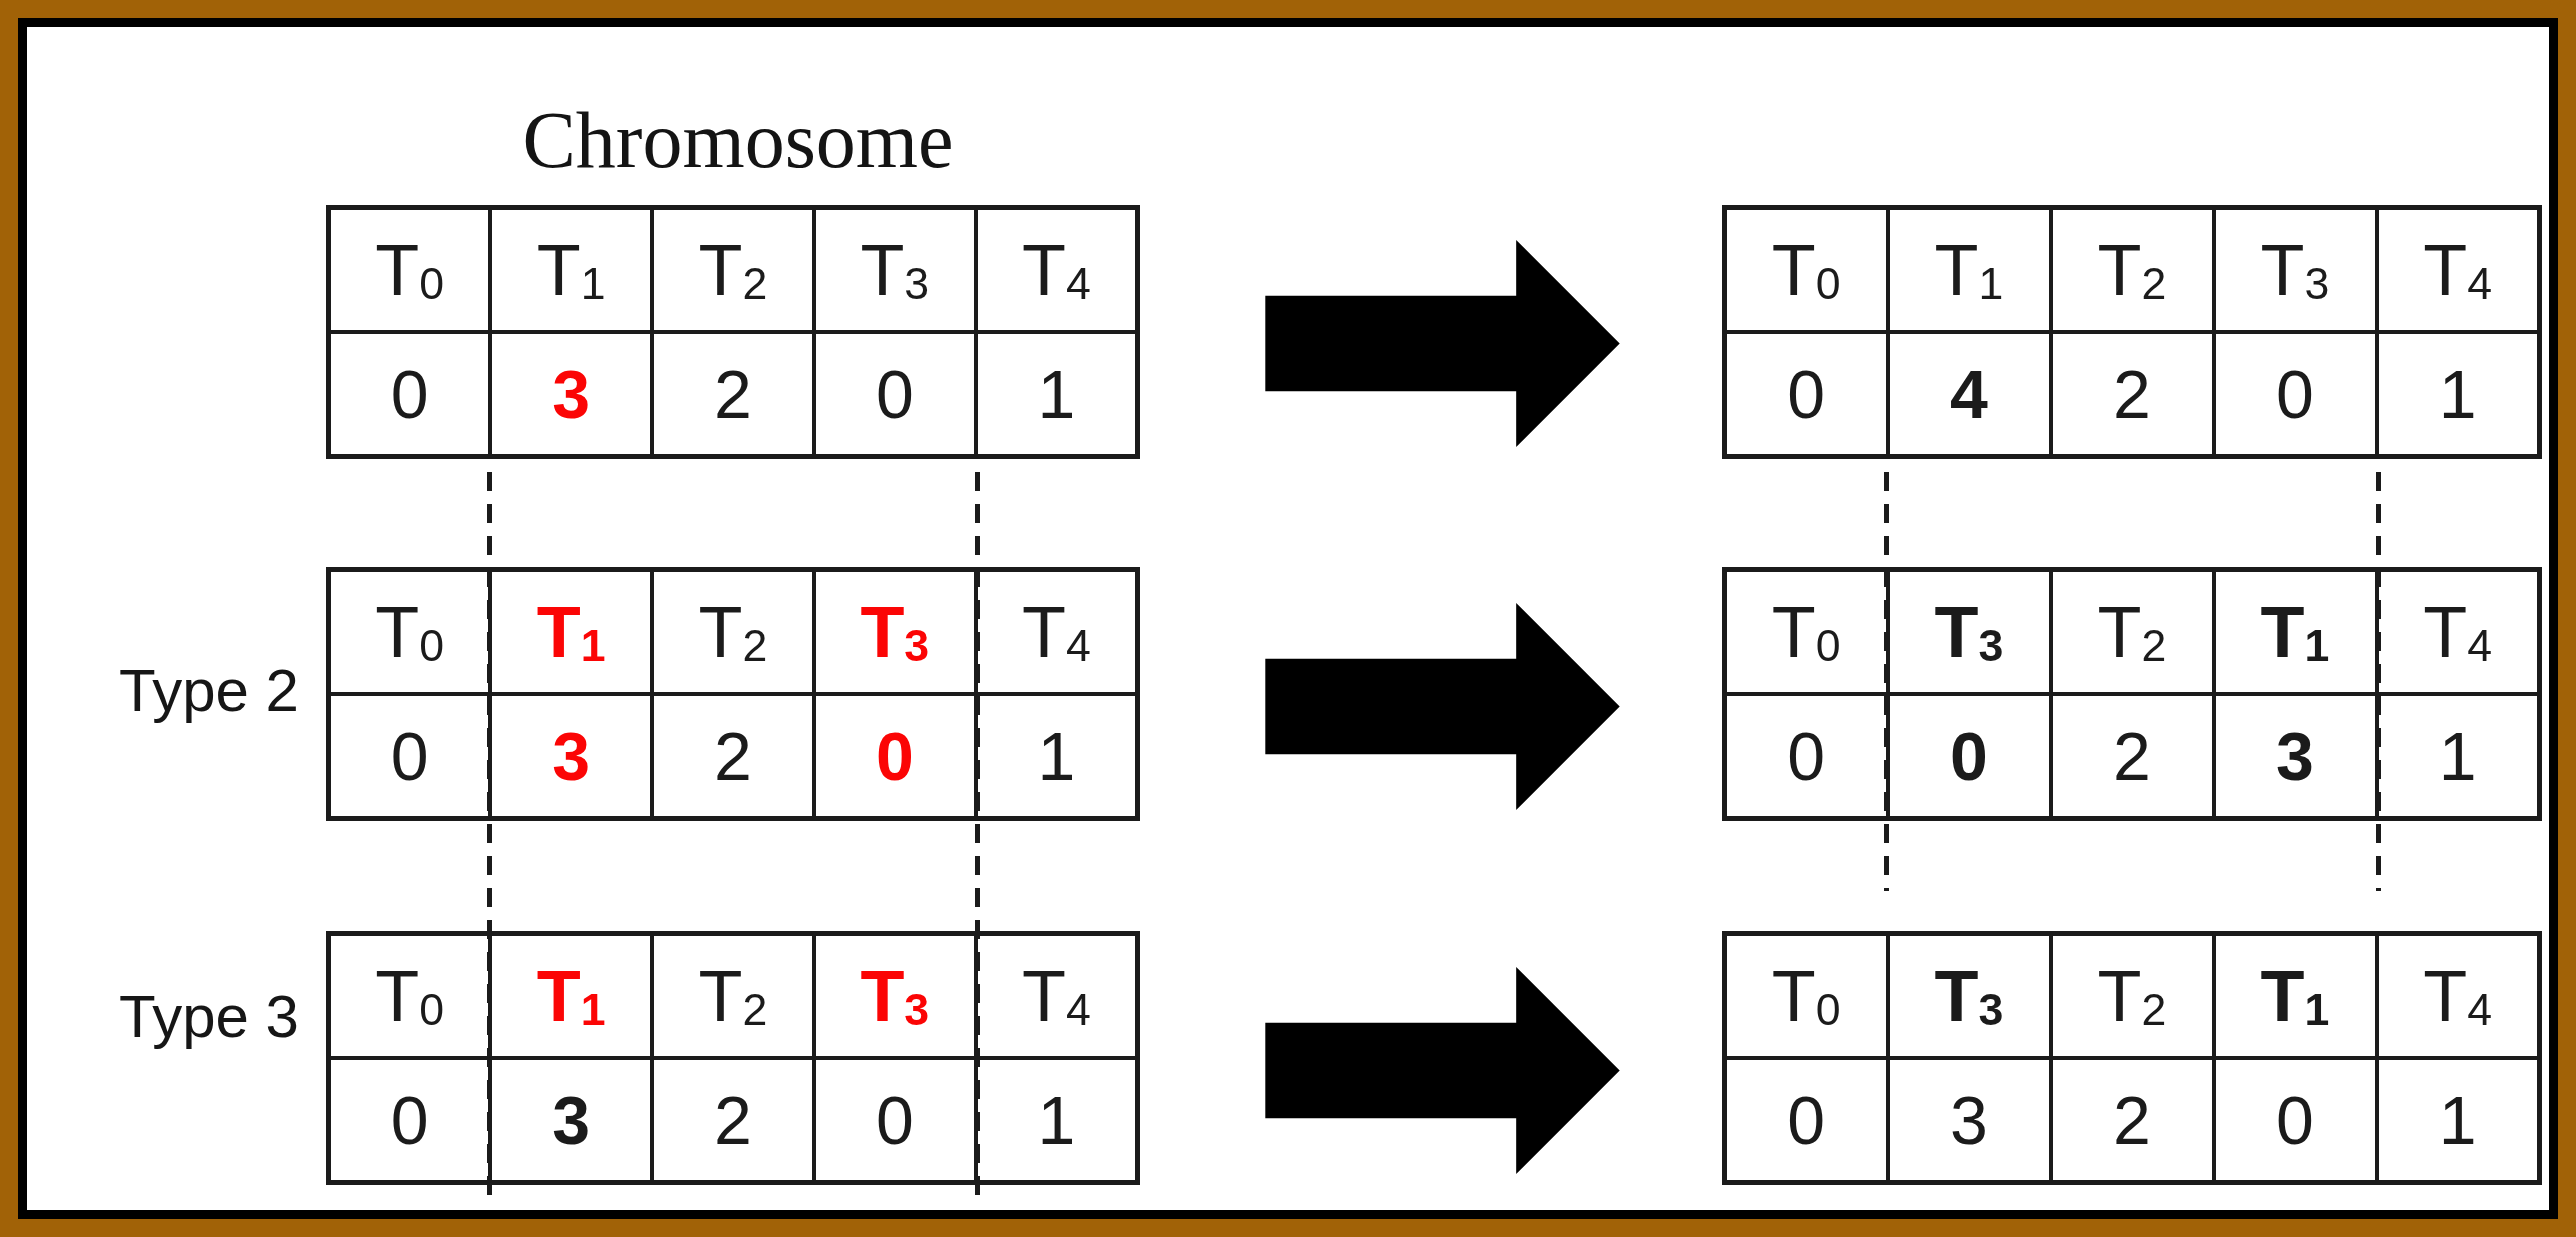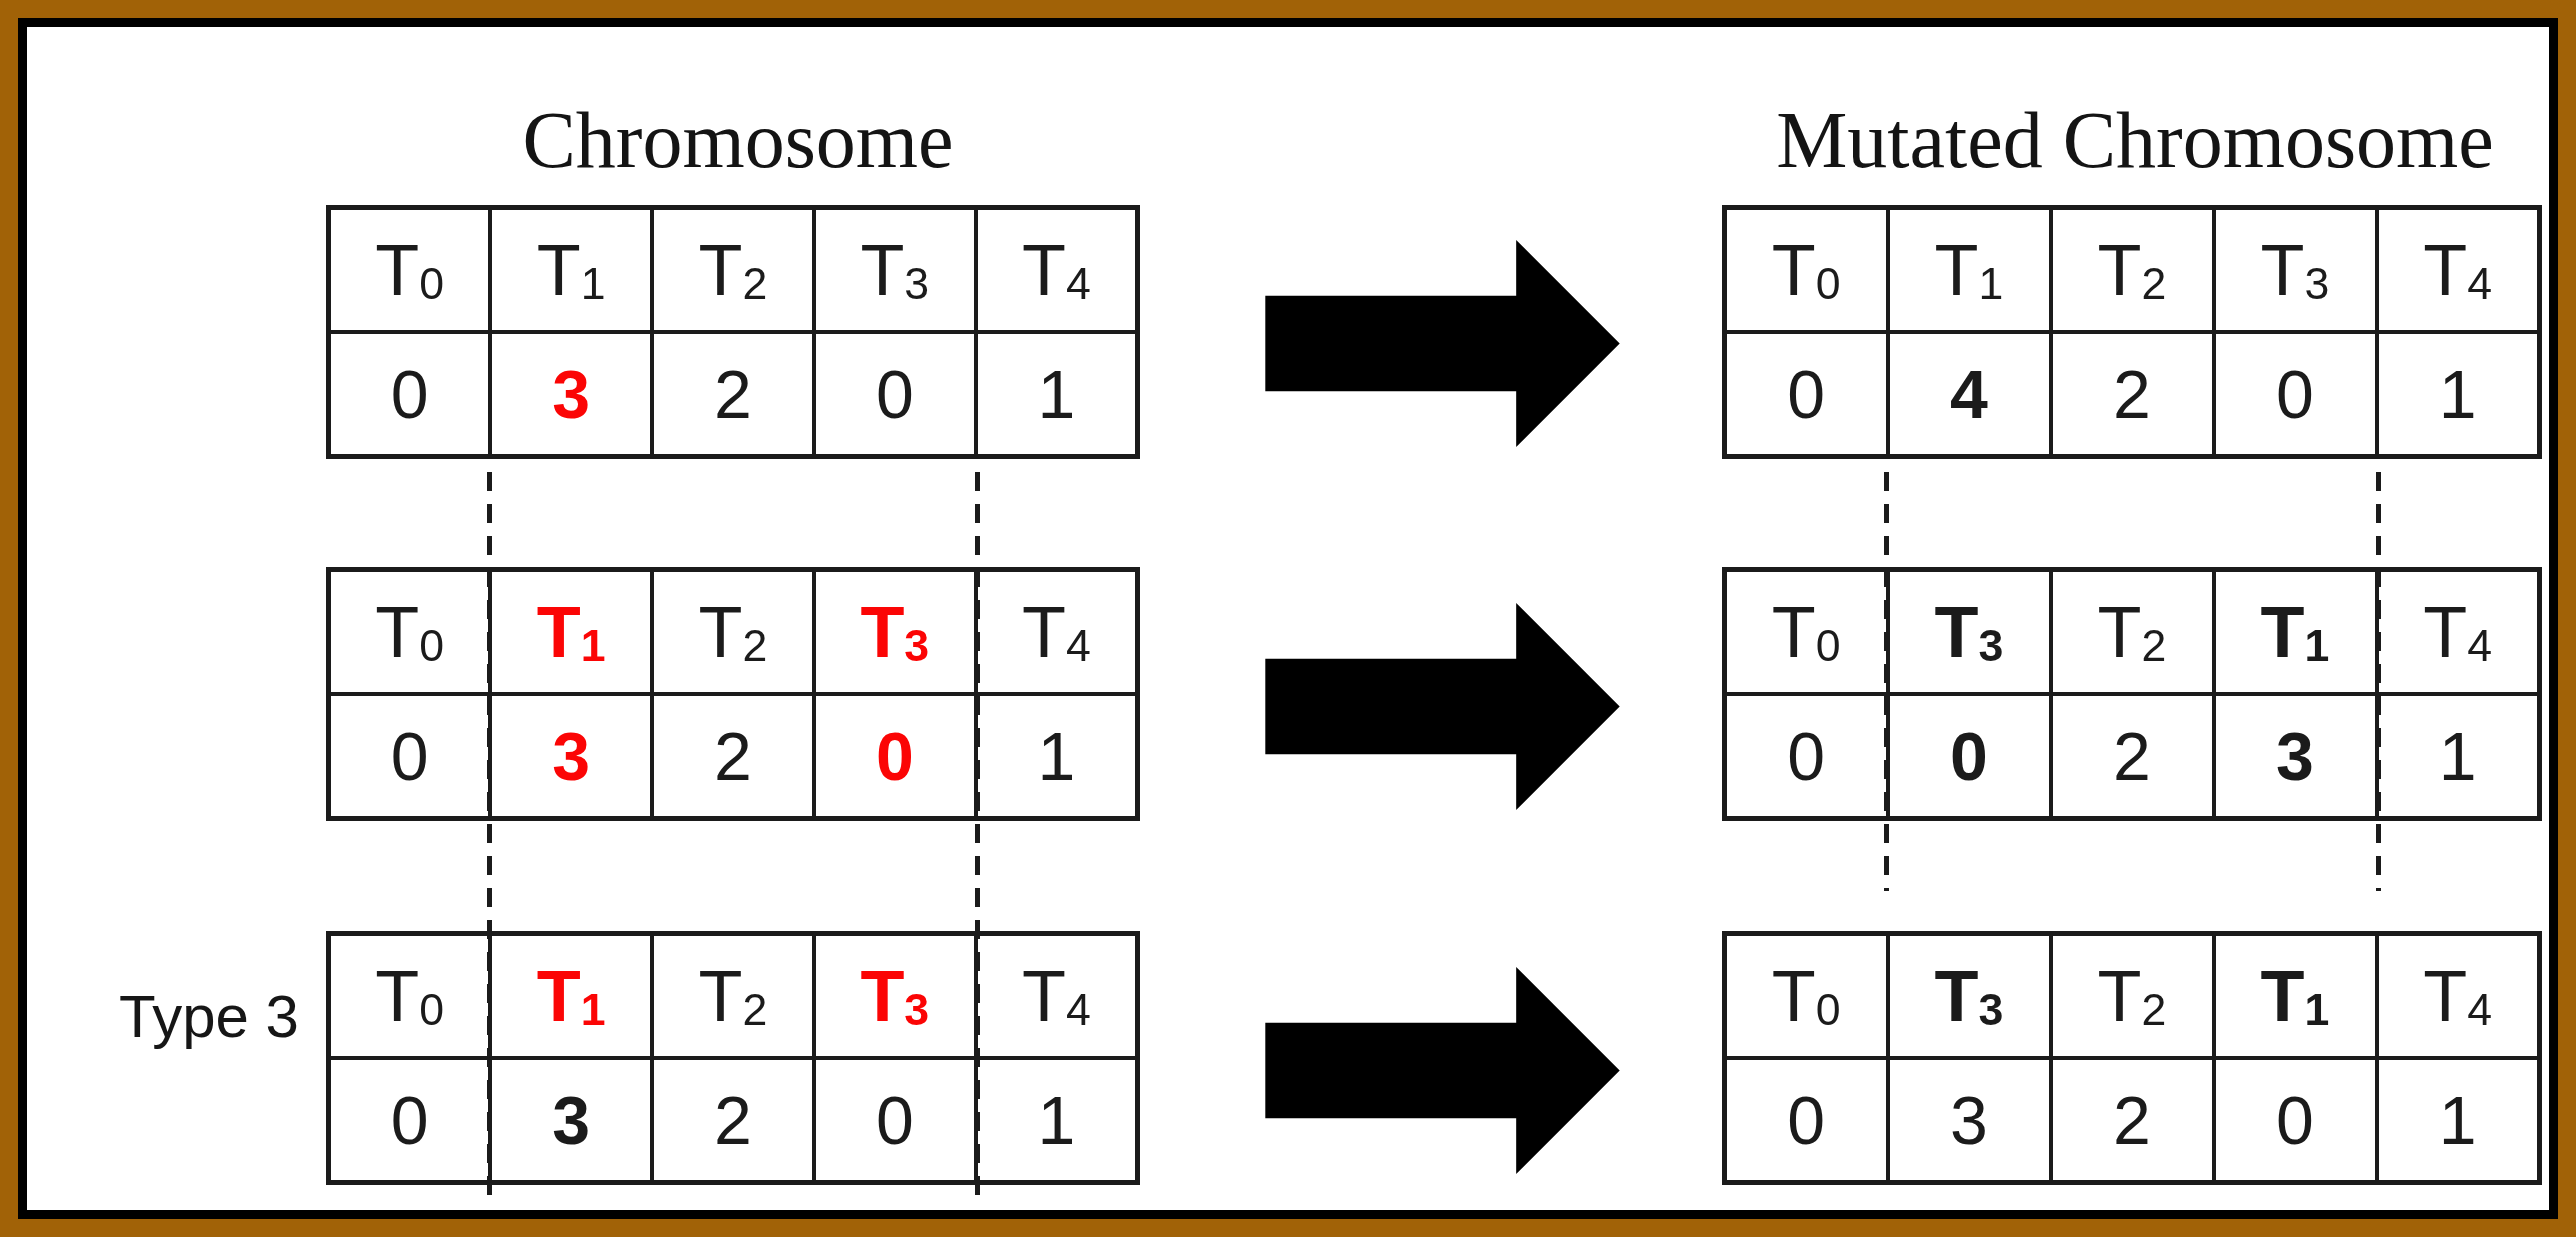--- a/index.html
+++ b/index.html
@@ -73,21 +73,20 @@
     color:var(--arrow);
     z-index:2;
   }
 </style>
 </head>
 <body>
 
 <div class="canvas" id="fig-canvas">
   <div class="frame"></div>
   <div class="fig-title" style="left:738px;">Chromosome</div>
-  <div class="fig-title" style="left:2135px;">Mutated Chromosome</div>
 
     <table class="chrom" style="left: 326px; top: 205px; width: 814px;">
       <tbody>
         <tr class="hdr-row">
           <td><span class="plain"><span>T</span><sub>0</sub></span></td>
           <td><span class="plain"><span>T</span><sub>1</sub></span></td>
           <td><span class="plain"><span>T</span><sub>2</sub></span></td>
           <td><span class="plain"><span>T</span><sub>3</sub></span></td>
           <td><span class="plain"><span>T</span><sub>4</sub></span></td>
         </tr>
@@ -114,20 +113,21 @@
           <td><span class="bold">4</span></td>
           <td><span class="plain">2</span></td>
           <td><span class="plain">0</span></td>
           <td><span class="plain">1</span></td>
         </tr>
       </tbody>
     </table>
     <svg viewBox="0 0 360 224" width="359" height="223" class="arrow-svg" style="left: 1265px; top: 232px;">
       <polygon points="0,64 252,64 252,8 356,112 252,216 252,160 0,160" fill="currentColor"></polygon>
     </svg>
+    <div class="row-label" style="top: 648px;">Type 2</div>
     <table class="chrom" style="left: 326px; top: 567px; width: 814px;">
       <tbody>
         <tr class="hdr-row">
           <td><span class="plain"><span>T</span><sub>0</sub></span></td>
           <td><span class="red"><span>T</span><sub>1</sub></span></td>
           <td><span class="plain"><span>T</span><sub>2</sub></span></td>
           <td><span class="red"><span>T</span><sub>3</sub></span></td>
           <td><span class="plain"><span>T</span><sub>4</sub></span></td>
         </tr>
         <tr class="val-row">

